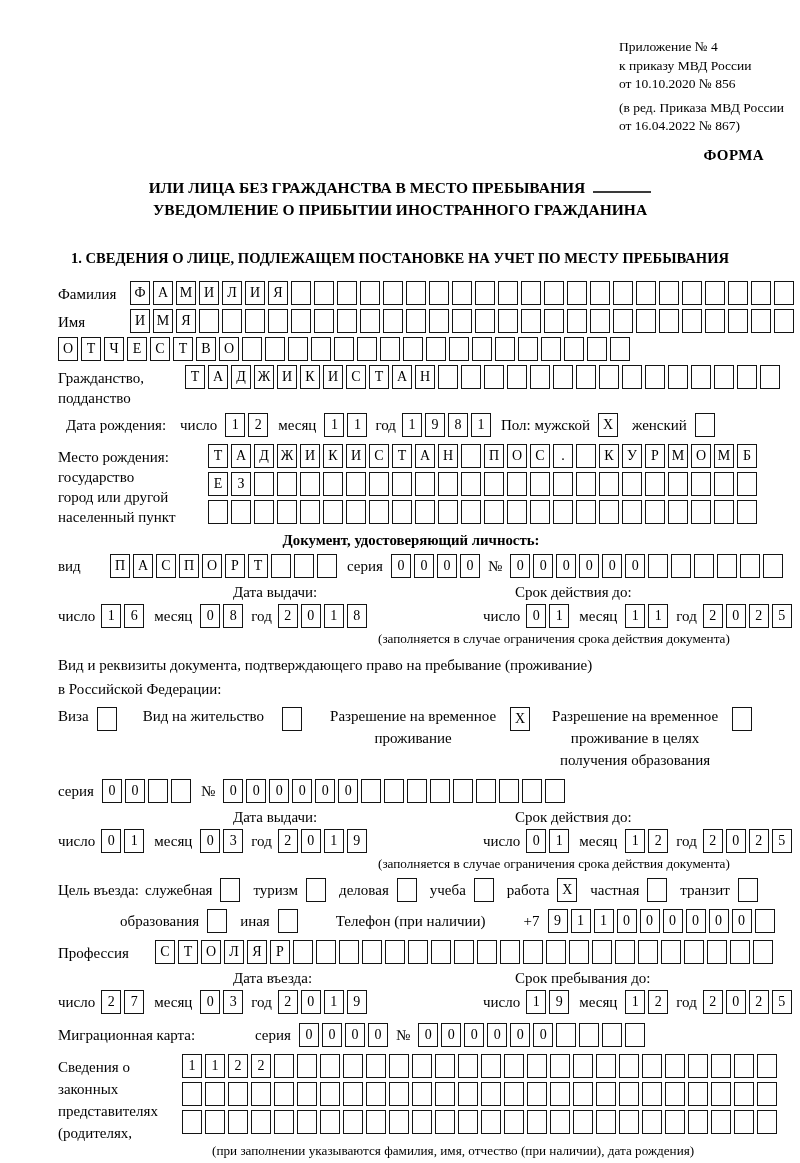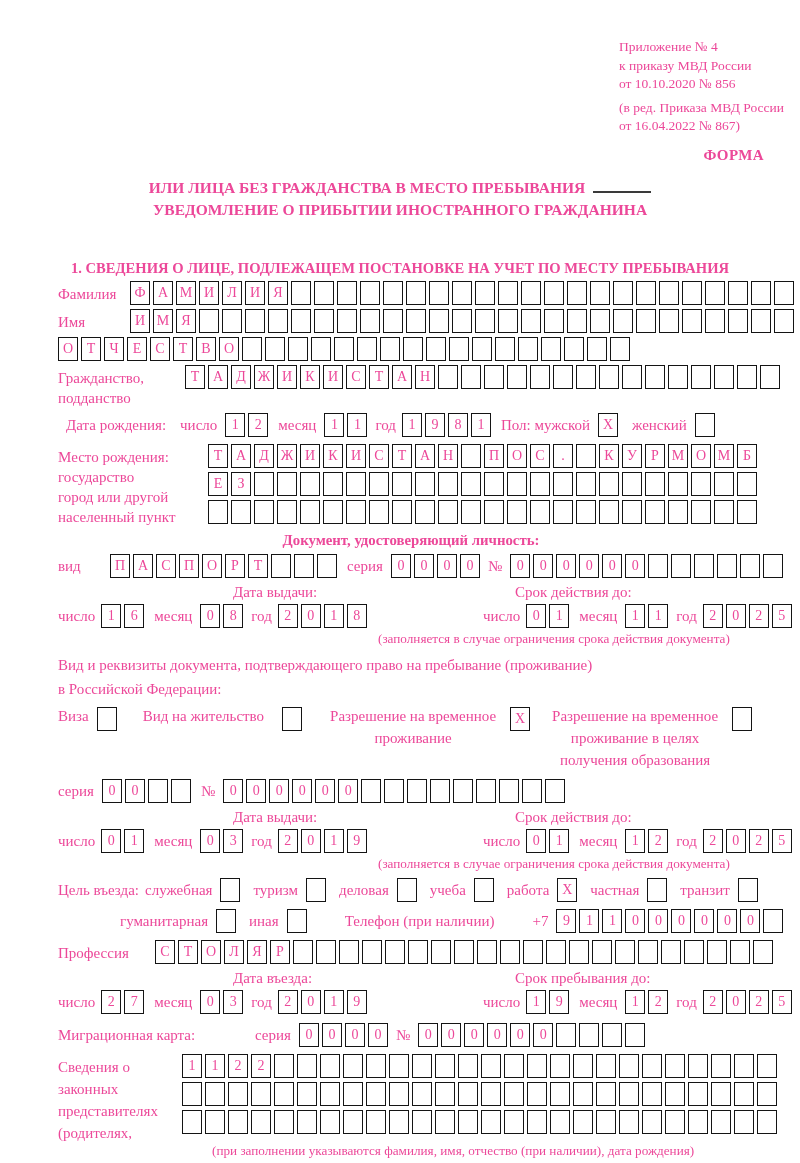--- a/index.html
+++ b/index.html
@@ -1,27 +1,27 @@
 <!DOCTYPE html>
 <html><head>
 <meta charset="utf-8">
 <style>
   html,body { margin:0; padding:0; background:#fff; }
   .page {
     position:relative; width:800px; height:1163px; background:#ffffff;
-    font-family:"Liberation Serif","DejaVu Serif",serif; color:#ec4899; overflow:hidden;
+    font-family:"Liberation Serif","DejaVu Serif",serif; color:#000000; overflow:hidden;
   }
   
   .appendix { position:absolute; left:619px; top:38px; font-size:13.5px; line-height:18.5px; }
   .appendix .amend { margin-top:5px; }
   .forma { position:absolute; top:147px; right:36px; font-weight:bold; font-size:15px; letter-spacing:0.4px; }
   
   .title { position:absolute; top:177px; left:0; width:100%; text-align:center; font-weight:bold; font-size:15.5px; line-height:22px; }
   .title .uline { display:inline-block; width:58px; height:13px; border-bottom:2.4px solid #3a3a3a; margin-left:8px; }
-  .sec1 { position:absolute; top:260px; left:0; width:100%; text-align:center; font-weight:bold; font-size:14.6px; white-space:nowrap; }
+  .sec1 { position:absolute; top:250px; left:0; width:100%; text-align:center; font-weight:bold; font-size:14.6px; white-space:nowrap; }
   
   .flow { position:absolute; top:281px; left:58px; width:740px; font-size:15px; }
   .frow { display:flex; align-items:flex-start; margin-bottom:4px; }
   .flabel { flex:0 0 auto; padding-top:3px; line-height:20px; }
   .w72 { width:72px; } .w150 { width:150px; } .w127 { width:127px; } .w97 { width:97px; } .w124 { width:124px; }
   .cells { display:flex; gap:3px; flex:0 0 auto; }
   .cell {
     flex:0 0 auto; width:20px; height:24px; box-sizing:border-box;
     border:1.9px solid #141414; display:flex; align-items:center; justify-content:center;
     font-size:14px; line-height:1; background:#fff;
@@ -577,21 +577,21 @@
       <span class="opt">
           <span class="olbl">транзит</span>
           <span class="cells">
             <span class="cell"></span>
           </span>
         </span>
     </div>
 
     <div class="optrow" style="margin-left:62px;">
       <span class="opt">
-          <span class="olbl">гуманитарная</span>
+          <span class="olbl">образования</span>
           <span class="cells">
             <span class="cell"></span>
           </span>
         </span>
       <span class="opt">
           <span class="olbl">иная</span>
           <span class="cells">
             <span class="cell"></span>
           </span>
         </span>

